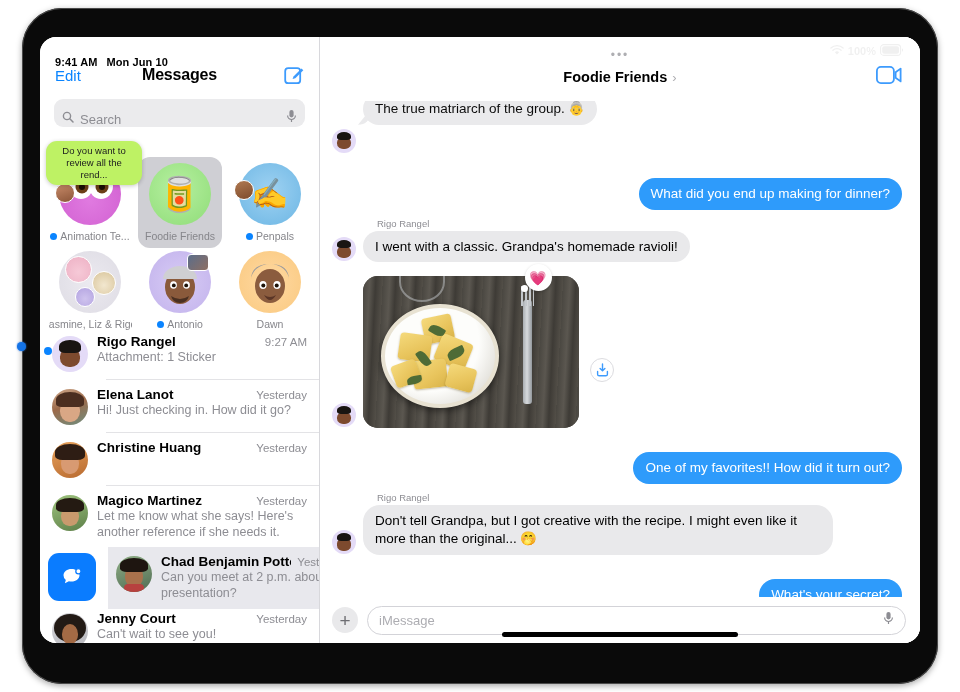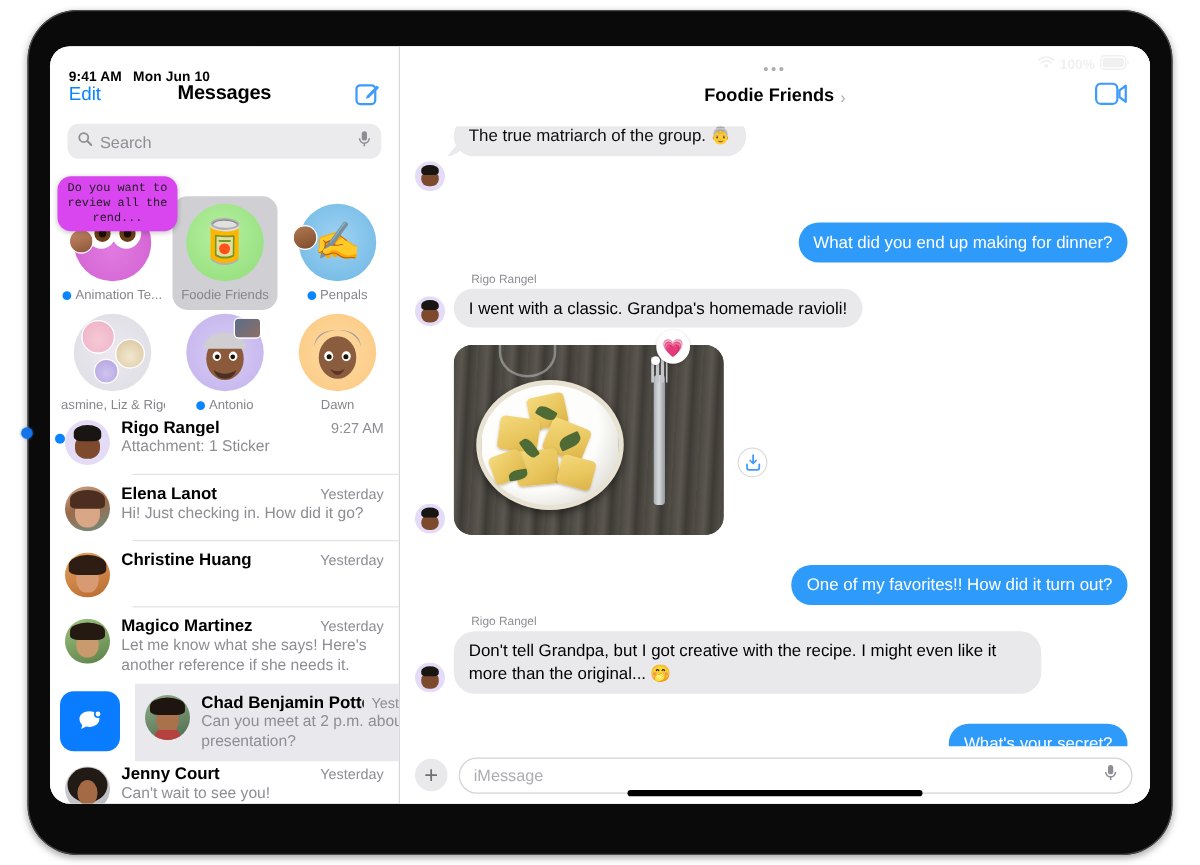--- a/index.html
+++ b/index.html
@@ -81,21 +81,21 @@
     position: absolute; right: 14px; top: 28px;
     width: 21px; height: 21px;
     cursor: pointer;
   }
   
   #search-field {
     margin: 4px 14px 0 14px;
     height: 28px;
     background: #ebebed;
     border-radius: 9px;
-    display: flex; align-items: center;
+    display: flex; align-items: flex-end;
     padding: 0 8px;
     gap: 6px;
     cursor: text;
   }
   #search-field .sfx { flex: 1; font-size: 13px; color: #8d8d93; }
 
   
   #pinned-area {
     position: relative;
     margin-top: 12px;
@@ -126,31 +126,30 @@
     width: 7px; height: 7px; border-radius: 50%;
     background: #0a84ff; flex: none;
   }
   .pin-selected {
     background: #cfcfd4;
     border-radius: 12px;
     padding: 6px 2px 6px 2px;
   }
   .tooltip-bubble {
     position: absolute;
-    background: #d946ef;
+    background: #bef264;
     border-radius: 11px;
     box-shadow: 0 1px 4px rgba(0,0,0,.22);
     font-size: 9.5px;
     color: #1c1c1e;
     padding: 4px 7px;
     line-height: 1.25;
     text-align: center;
     z-index: 6;
     white-space: normal;
-    font-family: Liberation Mono, monospace;
   }
   .mini-face {
     position: absolute;
     width: 20px; height: 20px;
     border-radius: 50%;
     overflow: hidden;
     z-index: 5;
     border: 1.5px solid #fff;
   }
 

